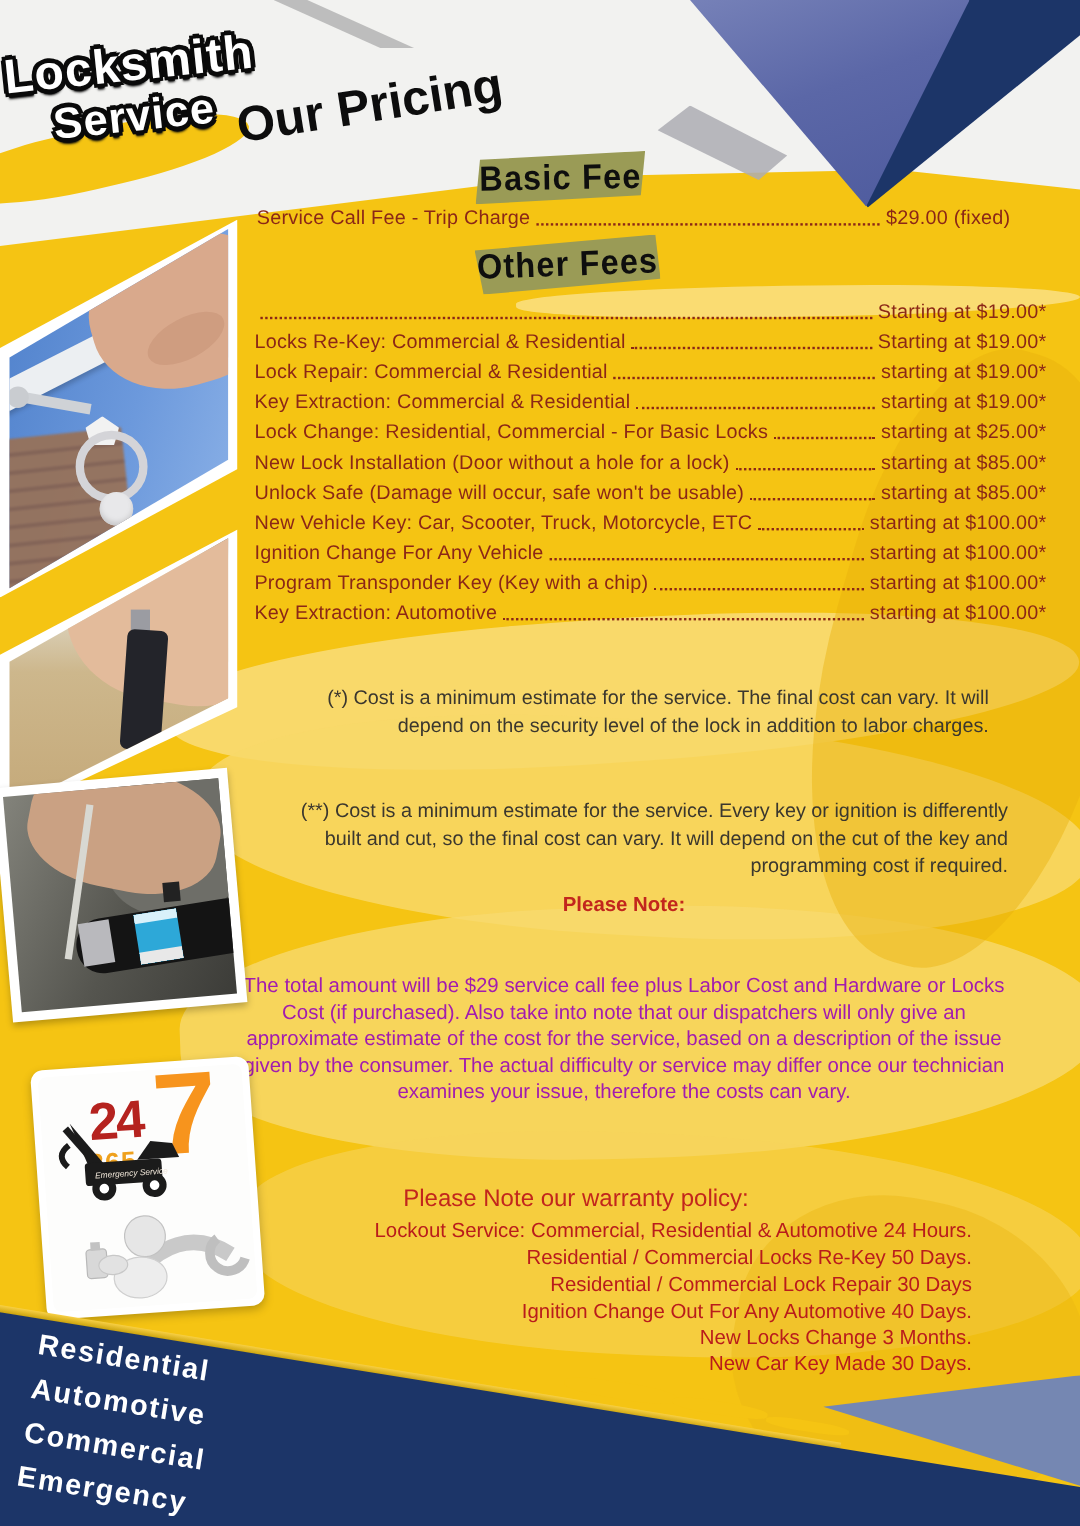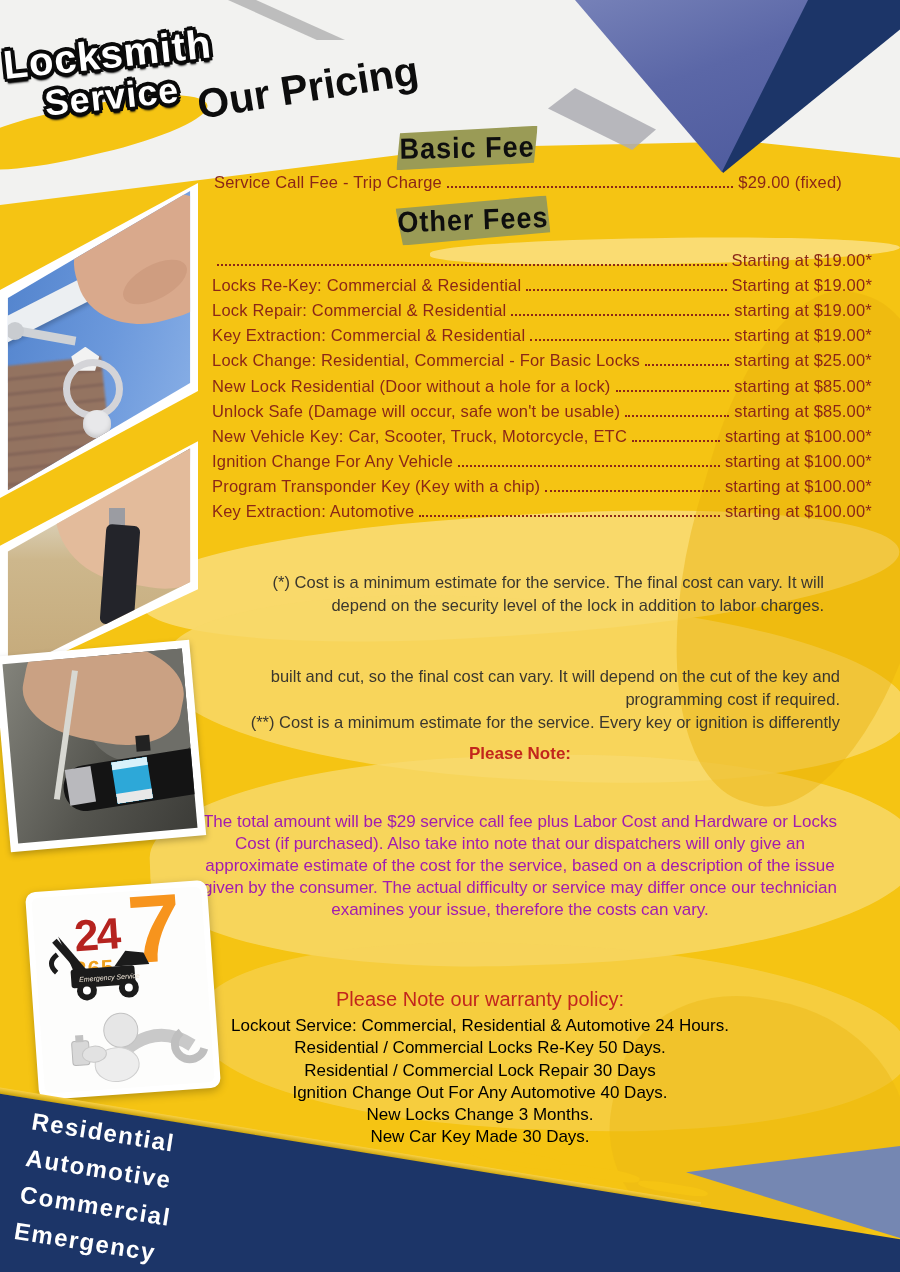--- a/index.html
+++ b/index.html
@@ -72,21 +72,21 @@
   
   .note{color:#3B372E;font-size:16.5px;line-height:23px;text-align:right;}
   .note1{left:218px;top:571px;width:606px;}
   .note2{left:200px;top:665px;width:640px;}
   .pn-head{left:190px;top:744px;width:660px;text-align:center;color:#C2261D;
     font-weight:bold;font-size:17px;}
   .pn-body{left:186px;top:811px;width:668px;text-align:center;color:#a21caf;
     font-size:17px;line-height:22px;}
   .wr-head{left:150px;top:988px;width:660px;text-align:center;color:#C2261D;
     font-weight:normal;font-size:20px;}
-  #warranty-lines{left:150px;top:1015px;width:660px;text-align:center;color:#000000;
+  #warranty-lines{left:150px;top:1015px;width:660px;text-align:right;color:#b91c1c;
     font-size:17px;line-height:22.3px;}
 
   
   .card{position:absolute;background:#fff;}
   .card .inner{position:absolute;inset:0;overflow:hidden;}
   .c1{left:0;top:183px;width:198px;height:315px;clip-path:polygon(0% 34%,100% 0%,100% 66%,0% 100%);}
   .c1 .inner{clip-path:polygon(4% 36.5%,96% 2.5%,96% 63.5%,4% 97.5%);
      background:linear-gradient(105deg,#4D7FCA 0%,#6C99DC 55%,#8FB4E8 100%);}
   .c2{left:0;top:392px;width:198px;height:290px;clip-path:polygon(0% 53%,100% 17%,100% 68%,0% 100%);}
   .c2 .inner{clip-path:polygon(4% 55%,96% 19.5%,96% 65.5%,4% 97%);
@@ -196,21 +196,21 @@
         <span>Key Extraction: Commercial &amp; Residential</span>
         <span class="dots"></span>
         <span class="price">starting at $19.00*</span>
       </div>
       <div class="fee-row">
         <span>Lock Change: Residential, Commercial - For Basic Locks</span>
         <span class="dots"></span>
         <span class="price">starting at $25.00*</span>
       </div>
       <div class="fee-row">
-        <span>New Lock Residential (Door without a hole for a lock)</span>
+        <span>New Lock Installation (Door without a hole for a lock)</span>
         <span class="dots"></span>
         <span class="price">starting at $85.00*</span>
       </div>
       <div class="fee-row">
         <span>Unlock Safe (Damage will occur, safe won't be usable)</span>
         <span class="dots"></span>
         <span class="price">starting at $85.00*</span>
       </div>
       <div class="fee-row">
         <span>New Vehicle Key: Car, Scooter, Truck, Motorcycle, ETC</span>
@@ -229,22 +229,22 @@
       </div>
       <div class="fee-row">
         <span>Key Extraction: Automotive</span>
         <span class="dots"></span>
         <span class="price">starting at $100.00*</span>
       </div>
     </div>
 
   <div class="abs note note1">(*) Cost is a minimum estimate for the service. The final cost can vary. It will depend on the security level of the lock in addition to labor charges.</div>
   <div class="abs note note2">
+    <div>(**) Cost is a minimum estimate for the service. Every key or ignition is differently</div>
     <div>built and cut, so the final cost can vary. It will depend on the cut of the key and programming cost if required.</div>
-    <div>(**) Cost is a minimum estimate for the service. Every key or ignition is differently</div>
   </div>
   <div class="abs pn-head">Please Note:</div>
   <div class="abs pn-body">The total amount will be $29 service call fee plus Labor Cost and Hardware or Locks Cost (if purchased). Also take into note that our dispatchers will only give an approximate estimate of the cost for the service, based on a description of the issue given by the consumer. The actual difficulty or service may differ once our technician examines your issue, therefore the costs can vary.</div>
   <div class="abs wr-head">Please Note our warranty policy:</div>
   <div class="abs" id="warranty-lines">
       <div>Lockout Service: Commercial, Residential &amp; Automotive 24 Hours.</div>
       <div>Residential / Commercial Locks Re-Key 50 Days.</div>
       <div>Residential / Commercial Lock Repair 30 Days</div>
       <div>Ignition Change Out For Any Automotive 40 Days.</div>
       <div>New Locks Change 3 Months.</div>

